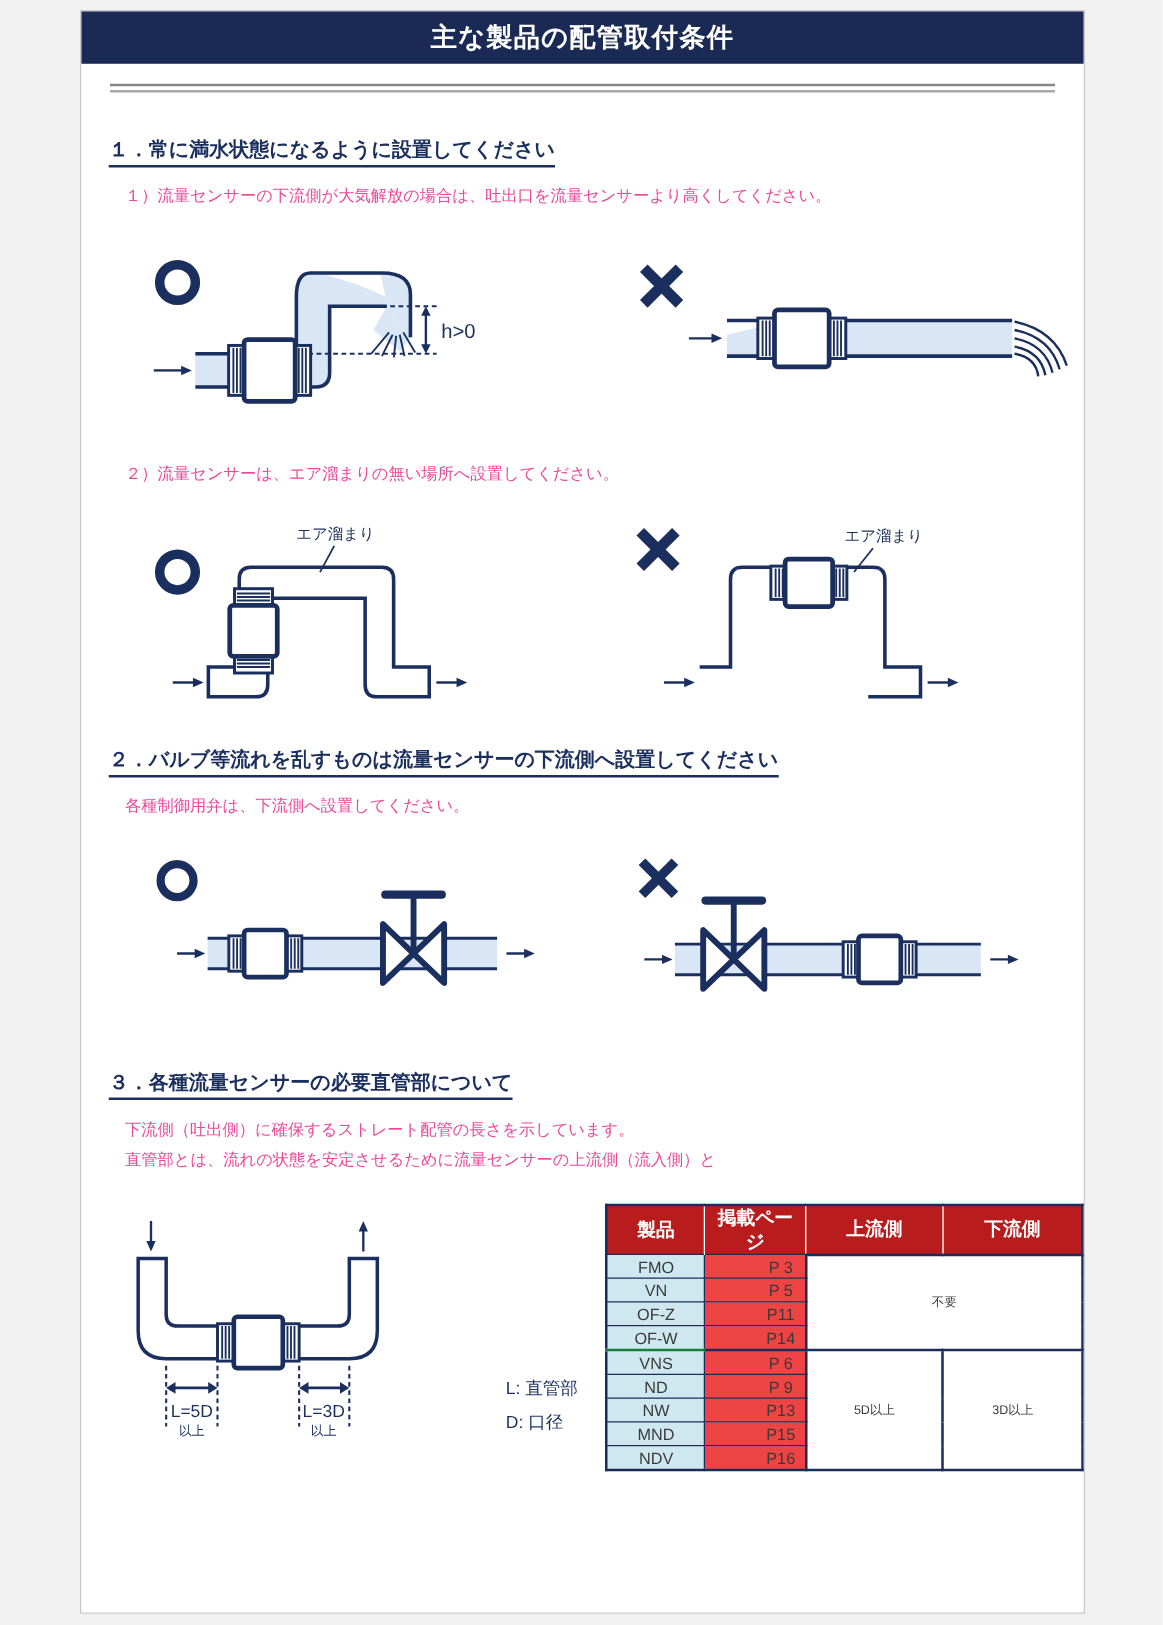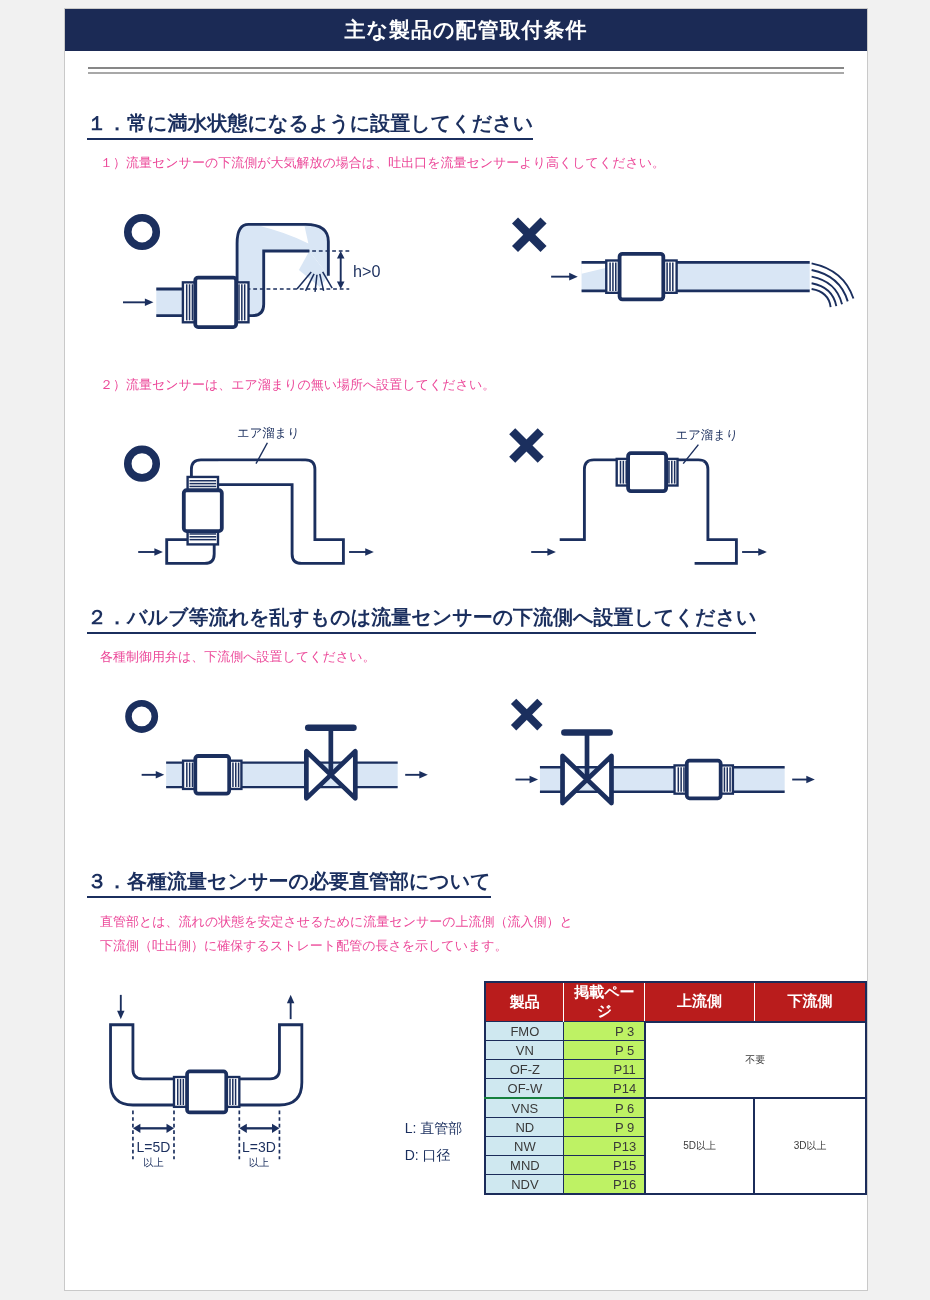--- a/index.html
+++ b/index.html
@@ -25,21 +25,21 @@
     margin:0; color:#ffffff; font-size:21px; font-weight:bold; letter-spacing:1px;
   }
   .intro { margin-top:18px; text-align:center; font-size:14px; line-height:1.85; color:#333; }
   .hr-double {
     margin:16px 23px 0 23px; height:3px;
     border-top:2px solid #878787; border-bottom:2px solid #a8a8a8;
   }
   .inner { padding:0 22px; }
   .sec-heading {
     display:inline-block;
-    font-size:20px; font-weight:bold; color:#1b2f5e;
+    font-size:16px; font-weight:bold; color:#1b2f5e;
     border-bottom:2px solid #1b2f5e;
     padding-bottom:1px;
     margin:0;
   }
   .mt36 { margin-top:36px; }
   .mt44 { margin-top:42px; }
   .mt24 { margin-top:24px; }
   .body-text { font-size:13px; color:#ec4899; margin:12px 0 0 13px; line-height:1.7; }
   .diagram-row { display:flex; align-items:flex-start; padding-left:39px; margin-top:14px; }
   .diagram-row svg { display:block; }
@@ -52,21 +52,21 @@
   .spec-table th {
     background:#b91c1c; color:#ffffff; font-weight:bold; font-size:15px;
     height:25px; padding:0 4px; border-right:1px solid #ffffff;
   }
   .spec-table th:last-child { border-right:none; }
   .spec-table td {
     border:1px solid #1b2c5a; text-align:center; font-size:13px;
     height:18px; padding:0 2px; color:#3a3a3a;
   }
   .spec-table td.product { background:#cfe8f0; }
-  .spec-table td.pagecell { background:#bef264;padding-left:43px; }
+  .spec-table td.pagecell { background:#ef4444;padding-left:43px; }
   .spec-table td.merged { background:#ffffff; border:2px solid #1b2c5a; font-size:10px; color:#3a3a3a; }
   .svgtext { font-family:"Liberation Sans", sans-serif; fill:#1b2f5e; }
 </style>
 </head>
 <body>
 
 <div class="content">
 
   <div class="title-bar">
     <h1>主な製品の配管取付条件</h1>
@@ -307,22 +307,22 @@
       <g>
         <line x1="320" y1="95" x2="336" y2="95" class="pipe-line" stroke-width="2"></line>
         <polygon points="335,91 344,95 335,99" class="navy"></polygon>
       </g>
     </svg>
   </div>
 
   <div class="inner">
     <div class="mt44"><span class="sec-heading">３．各種流量センサーの必要直管部について</span></div>
     <div class="body-text" style="line-height:1.8;">
+      <div>下流側（吐出側）に確保するストレート配管の長さを示しています。</div>
       <div>直管部とは、流れの状態を安定させるために流量センサーの上流側（流入側）と</div>
-      <div>下流側（吐出側）に確保するストレート配管の長さを示しています。</div>
     </div>
   </div>
 
   <div class="bottom-row">
     <svg width="320" height="200" viewBox="0 0 320 200">
       <g>
         <line x1="33" y1="12" x2="33" y2="30" class="pipe-line" stroke-width="2"></line>
         <polygon points="29,29 33,38 37,29" class="navy"></polygon>
       </g>
       <g>

